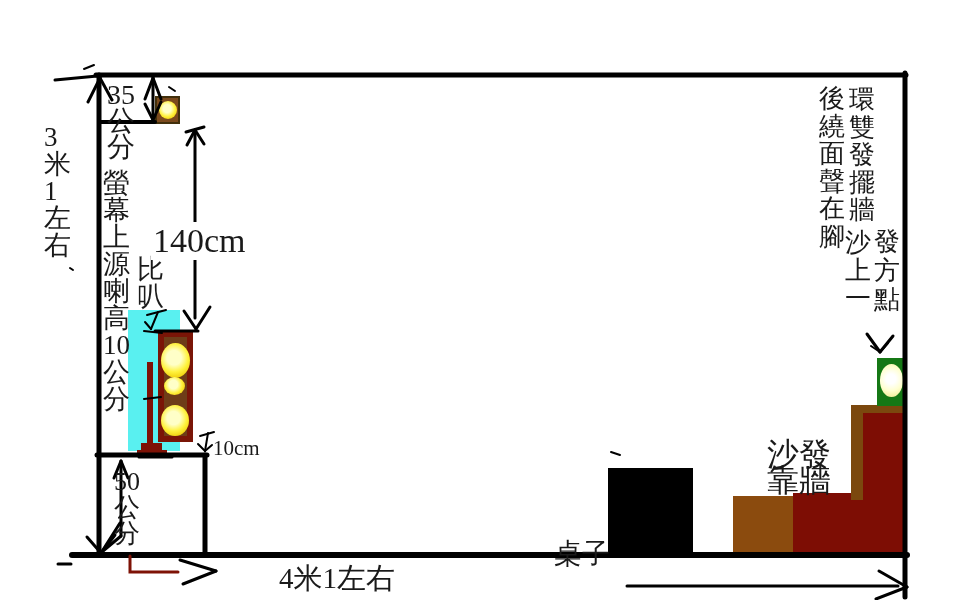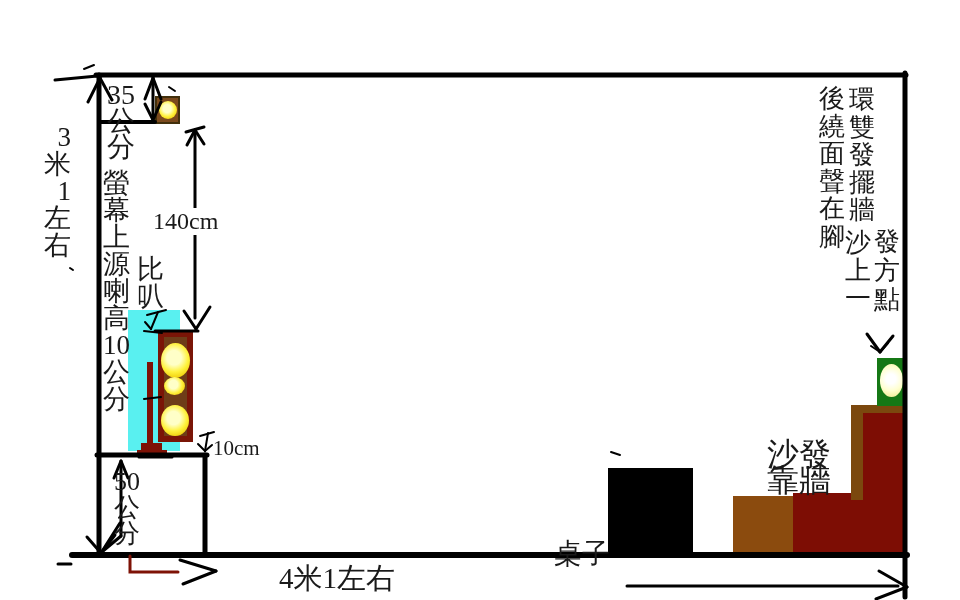--- a/index.html
+++ b/index.html
@@ -2,21 +2,21 @@
 <html><head>
 <meta charset="utf-8">
 <style>
   html,body{margin:0;padding:0;background:#fff;}
   #canvas{
     position:relative;width:960px;height:600px;background:#ffffff;overflow:hidden;
     font-family:"Liberation Serif","DejaVu Serif",serif;color:#000;
   }
   .rect{position:absolute;}
   .label{position:absolute;z-index:30;color:#1a1a1a;}
-  .vtext{white-space:pre-line;text-align:right;}
+  .vtext{white-space:pre-line;text-align:left;}
   .mask{background:#ffffff;padding:0 2px;}
   svg.overlay{position:absolute;left:0;top:0;z-index:20;pointer-events:none;}
   .driver{position:absolute;border-radius:50%;
     background:radial-gradient(circle at 45% 42%, #ffffc8 0 28%, #fff23d 55%, #f0ce0a 80%, #e0b900 100%);}
   .driver-pale{position:absolute;border-radius:50%;
     background:radial-gradient(circle at 48% 45%, #ffffff 0 22%, #ffffcf 55%, #f4efa0 82%, #e9e483 100%);}
 </style>
 </head>
 <body>
 
@@ -157,21 +157,21 @@
 源
 喇
 高
 10
 公
 分</div>
 
   <div class="label vtext" style="left:137px;top:256px;font-size:27px;line-height:27px;">比
 叭</div>
 
-  <div class="label mask" style="left:151px;top:208px;font-size:24px;">140cm</div>
+  <div class="label mask" style="left:151px;top:222px;font-size:34px;">140cm</div>
 
   <div class="label" style="left:213px;top:436px;font-size:21px;">10cm</div>
 
   <div class="label vtext" style="left:114px;top:453px;font-size:26px;line-height:26px;margin-top:16px;">50
 公
 分</div>
 
   <div class="label" style="left:279px;top:559px;font-size:29px;">4米1左右</div>
 
   <div class="label" style="left:554px;top:487px;font-size:28px;margin-top:48px;">桌子</div>

